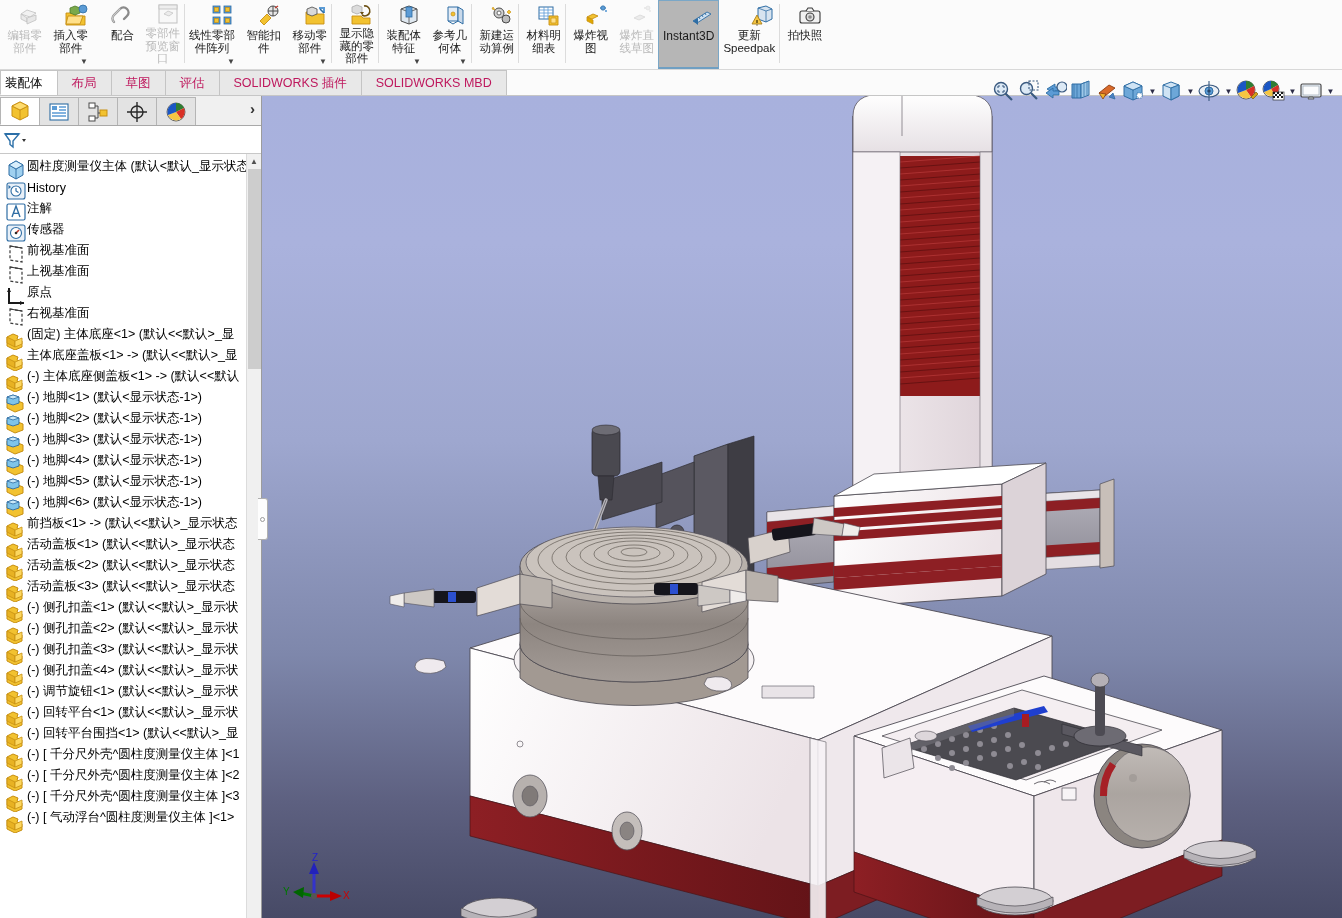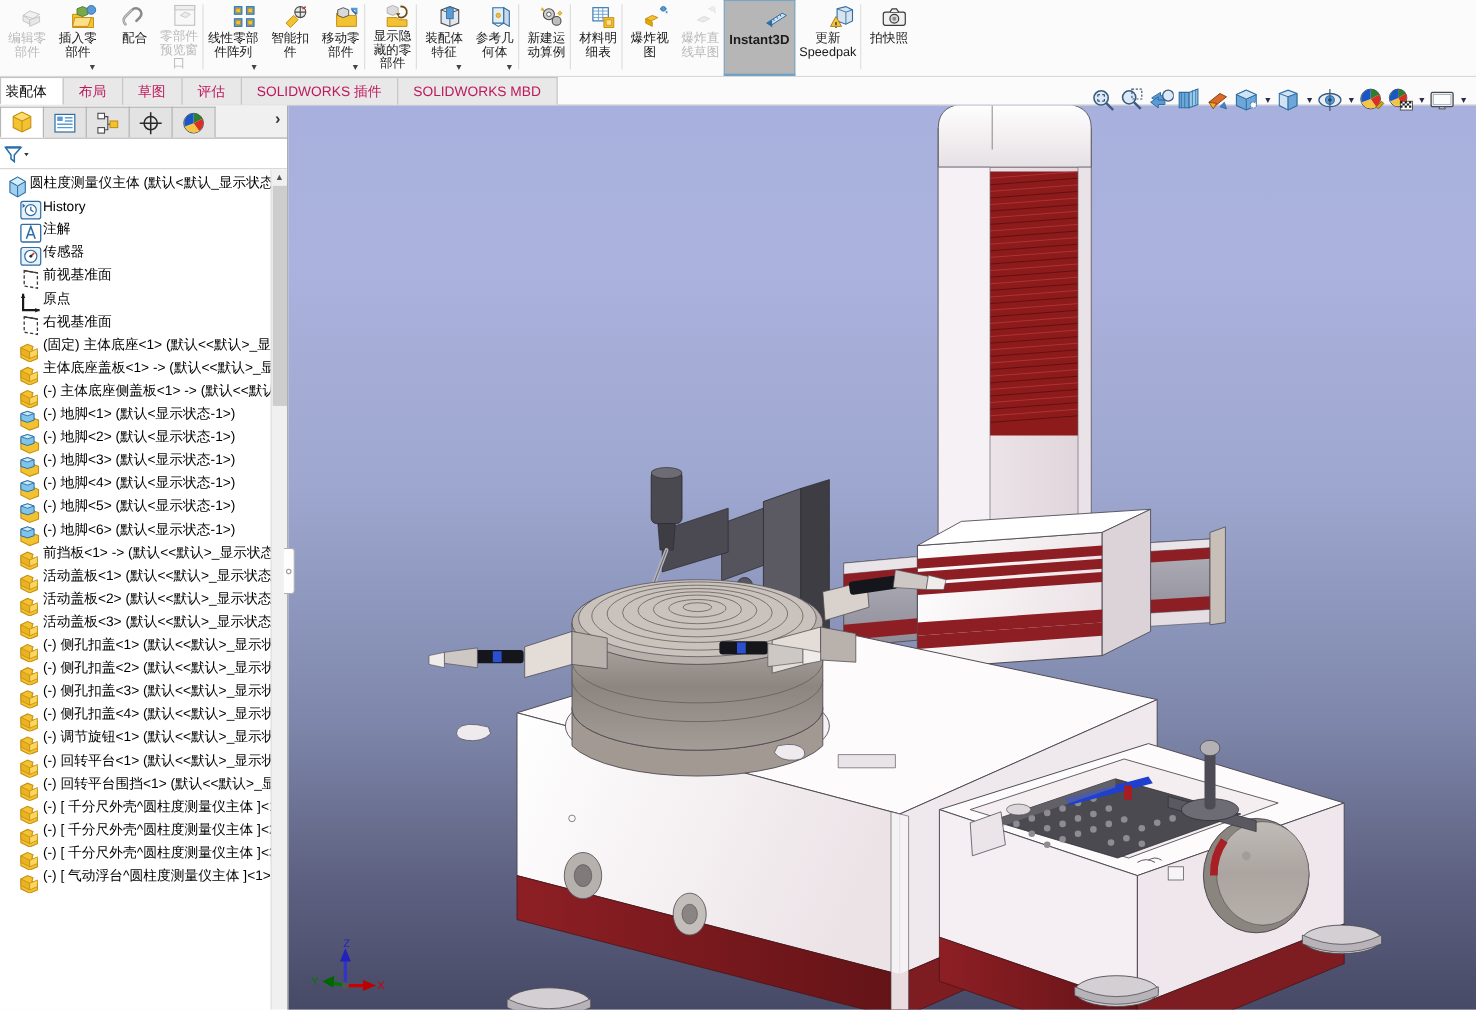--- a/index.html
+++ b/index.html
@@ -22,21 +22,20 @@
     position:relative;
     display:flex; flex-direction:column; align-items:flex-end;
     padding:2px 4px 0 4px;
     min-width:46px;
     cursor:default;
   }
   .ritem.sel{
     background:#b6b6b6;
     border:1px solid #7aa7c7;
     border-bottom:2px solid #6f9fc2;
-    font-weight:bold;
   }
   .ritem .ico{ height:26px; display:flex; align-items:flex-end; justify-content:center; }
   .ritem .lbl{
     font-size:11.5px; line-height:12.5px; color:#1b1b1b; text-align:center;
     white-space:pre-line; margin-top:1px;
   }
   .ritem.dis .lbl{ color:#b9b9b9; }
   .ritem.dis .ico{ opacity:.33; filter:grayscale(1); }
   .ritem .caret{
     font-size:8px; color:#444; line-height:8px; margin-top:auto; padding-bottom:3px;
@@ -97,21 +96,21 @@
   }
   .tree{
     flex:1; position:relative; overflow:hidden; background:#fff;
     padding-top:2px;
   }
   .trow{
     height:21px; display:flex; align-items:center; white-space:nowrap;
     font-size:12.5px; color:#000; padding-left:4px; cursor:default;
   }
   .trow .tico{ width:20px; height:18px; flex:0 0 20px; margin-right:3px; position:relative; }
-  .trow.ind1{ padding-left:16px; }
+  .trow.ind1{ padding-left:4px; }
   .trow .txt{ overflow:hidden; }
 
   
   .tscroll{
     position:absolute; right:0; top:0; width:15px; bottom:0; background:#f0f0f0;
     border-left:1px solid #dcdcdc;
   }
   .tscroll .up, .tscroll .dn{
     height:15px; background:#f0f0f0; display:flex; align-items:center; justify-content:center;
     font-size:8px; color:#505050;
@@ -546,20 +545,27 @@
         </div>
         <div class="trow ind1">
           <span class="tico"><svg class="ic" width="18" height="18" viewBox="0 0 24 24">
               <path d="M6 4l12 2v14L6 18z" fill="none" stroke="#3a3a3a" stroke-width="1.2" stroke-dasharray="3 2"></path>
                 <path d="M6 4l12 2" stroke="#3a3a3a" stroke-width="1.2"></path>
             </svg></span>
           <span class="txt">前视基准面</span>
         </div>
         <div class="trow ind1">
           <span class="tico"><svg class="ic" width="18" height="18" viewBox="0 0 24 24">
+              <path d="M6 4l12 2v14L6 18z" fill="none" stroke="#3a3a3a" stroke-width="1.2" stroke-dasharray="3 2"></path>
+                <path d="M6 4l12 2" stroke="#3a3a3a" stroke-width="1.2"></path>
+            </svg></span>
+          <span class="txt">上视基准面</span>
+        </div>
+        <div class="trow ind1">
+          <span class="tico"><svg class="ic" width="18" height="18" viewBox="0 0 24 24">
               <path d="M5 4v15h15" fill="none" stroke="#1a1a1a" stroke-width="2"></path>
                 <path d="M5 4l-2 4h4zM20 19l-4-2v4z" fill="#1a1a1a"></path>
             </svg></span>
           <span class="txt">原点</span>
         </div>
         <div class="trow ind1">
           <span class="tico"><svg class="ic" width="18" height="18" viewBox="0 0 24 24">
               <path d="M6 4l12 2v14L6 18z" fill="none" stroke="#3a3a3a" stroke-width="1.2" stroke-dasharray="3 2"></path>
                 <path d="M6 4l12 2" stroke="#3a3a3a" stroke-width="1.2"></path>
             </svg></span>

